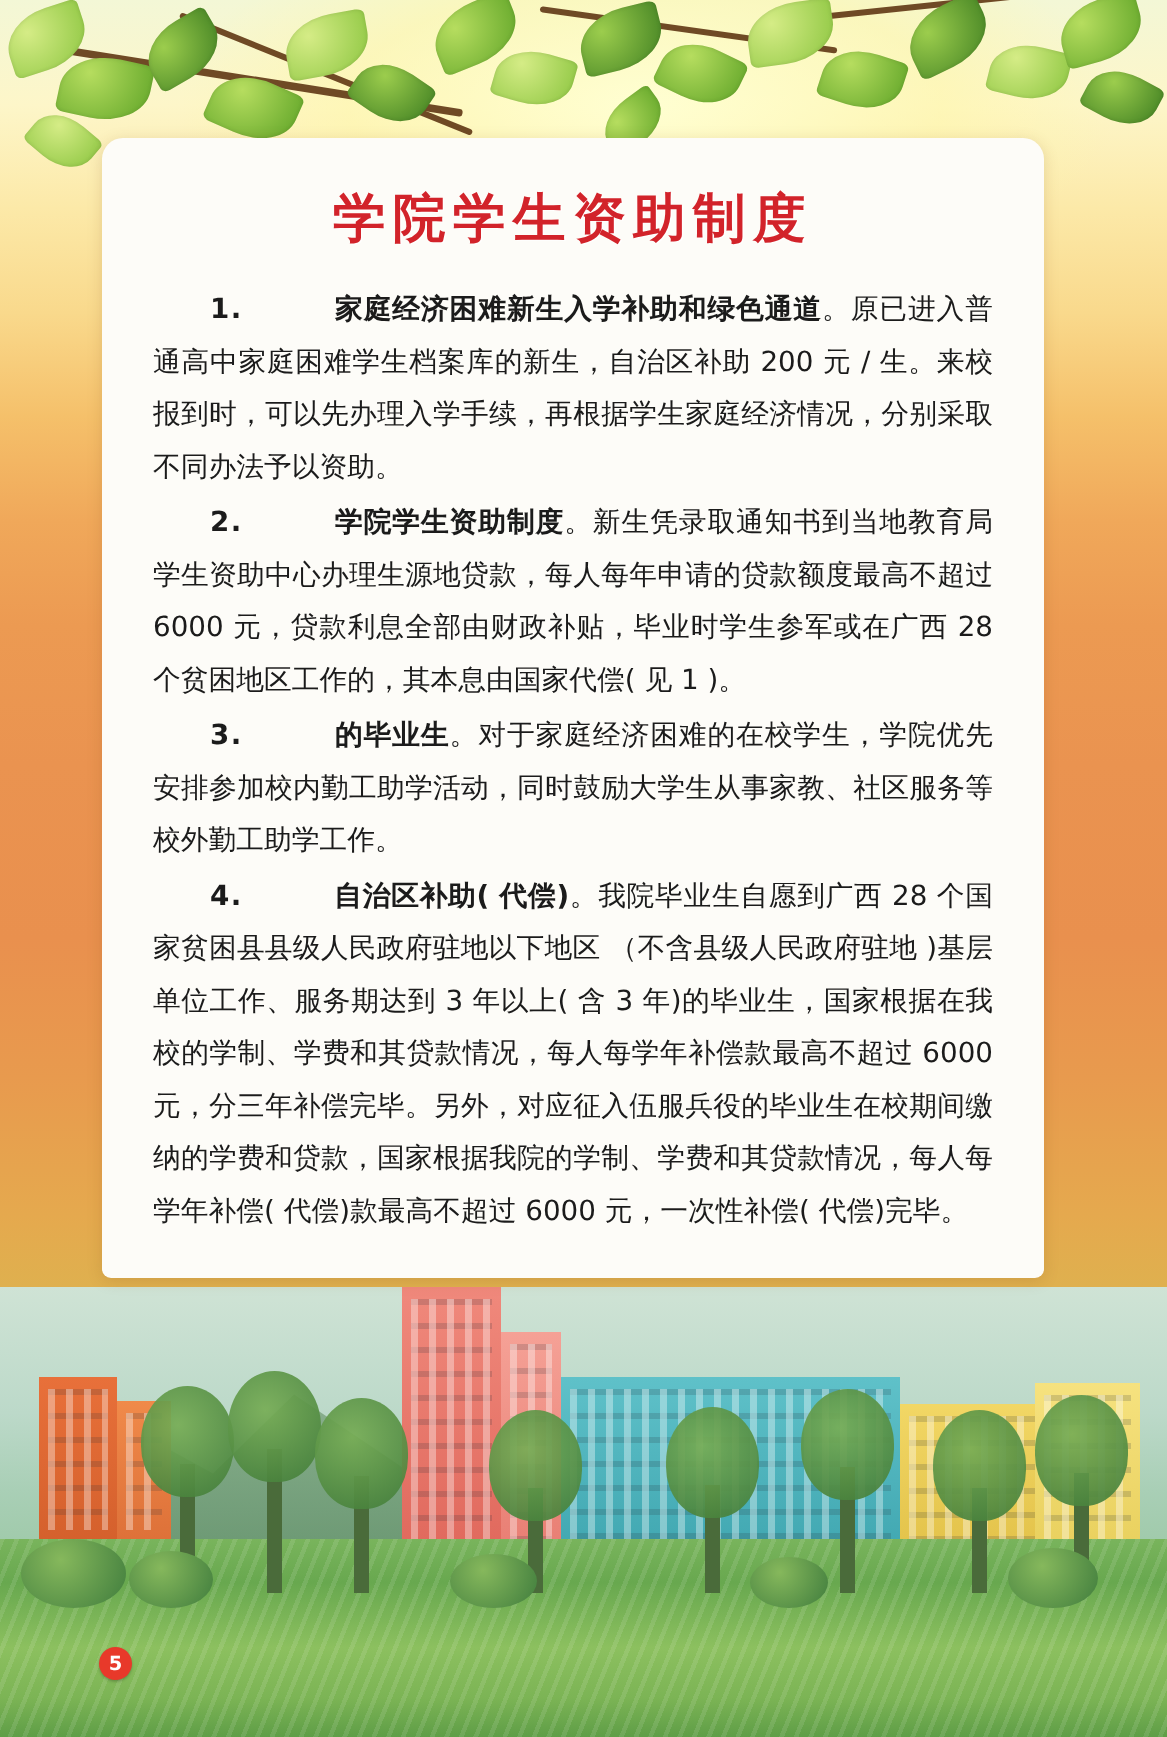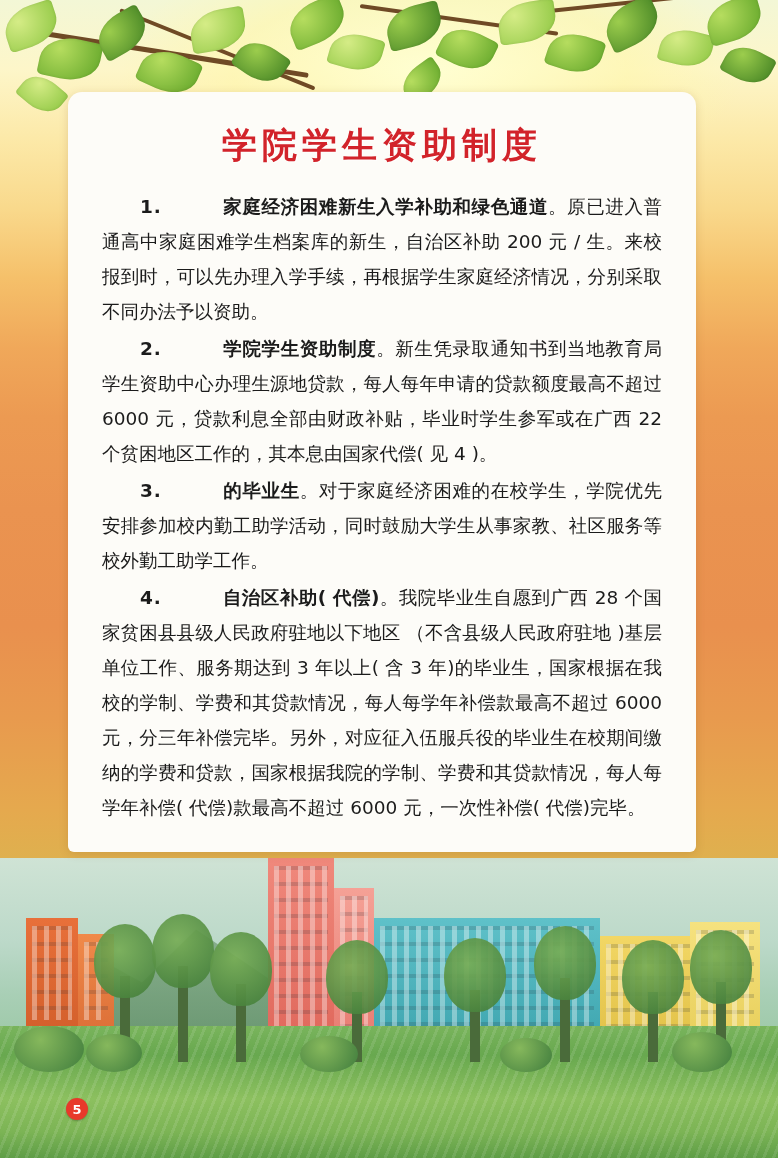--- a/index.html
+++ b/index.html
@@ -285,21 +285,21 @@
 
         <p class="para">
           <span class="num">1.</span>
           &nbsp;
           <span class="lead">家庭经济困难新生入学补助和绿色通道</span><span>。原已进入普通高中家庭困难学生档案库的新生，自治区补助 200 元 / 生。来校报到时，可以先办理入学手续，再根据学生家庭经济情况，分别采取不同办法予以资助。</span>
         </p>
 
         <p class="para">
           <span class="num">2.</span>
           &nbsp;
-          <span class="lead">学院学生资助制度</span><span>。新生凭录取通知书到当地教育局学生资助中心办理生源地贷款，每人每年申请的贷款额度最高不超过 6000 元，贷款利息全部由财政补贴，毕业时学生参军或在广西 22 个贫困地区工作的，其本息由国家代偿( 见 4 )。</span>
+          <span class="lead">学院学生资助制度</span><span>。新生凭录取通知书到当地教育局学生资助中心办理生源地贷款，每人每年申请的贷款额度最高不超过 6000 元，贷款利息全部由财政补贴，毕业时学生参军或在广西 28 个贫困地区工作的，其本息由国家代偿( 见 1 )。</span>
         </p>
 
         <p class="para">
           <span class="num">3.</span>
           &nbsp;
           <span class="lead">的毕业生</span><span>。对于家庭经济困难的在校学生，学院优先安排参加校内勤工助学活动，同时鼓励大学生从事家教、社区服务等校外勤工助学工作。</span>
         </p>
 
         <p class="para">
           <span class="num">4.</span>

